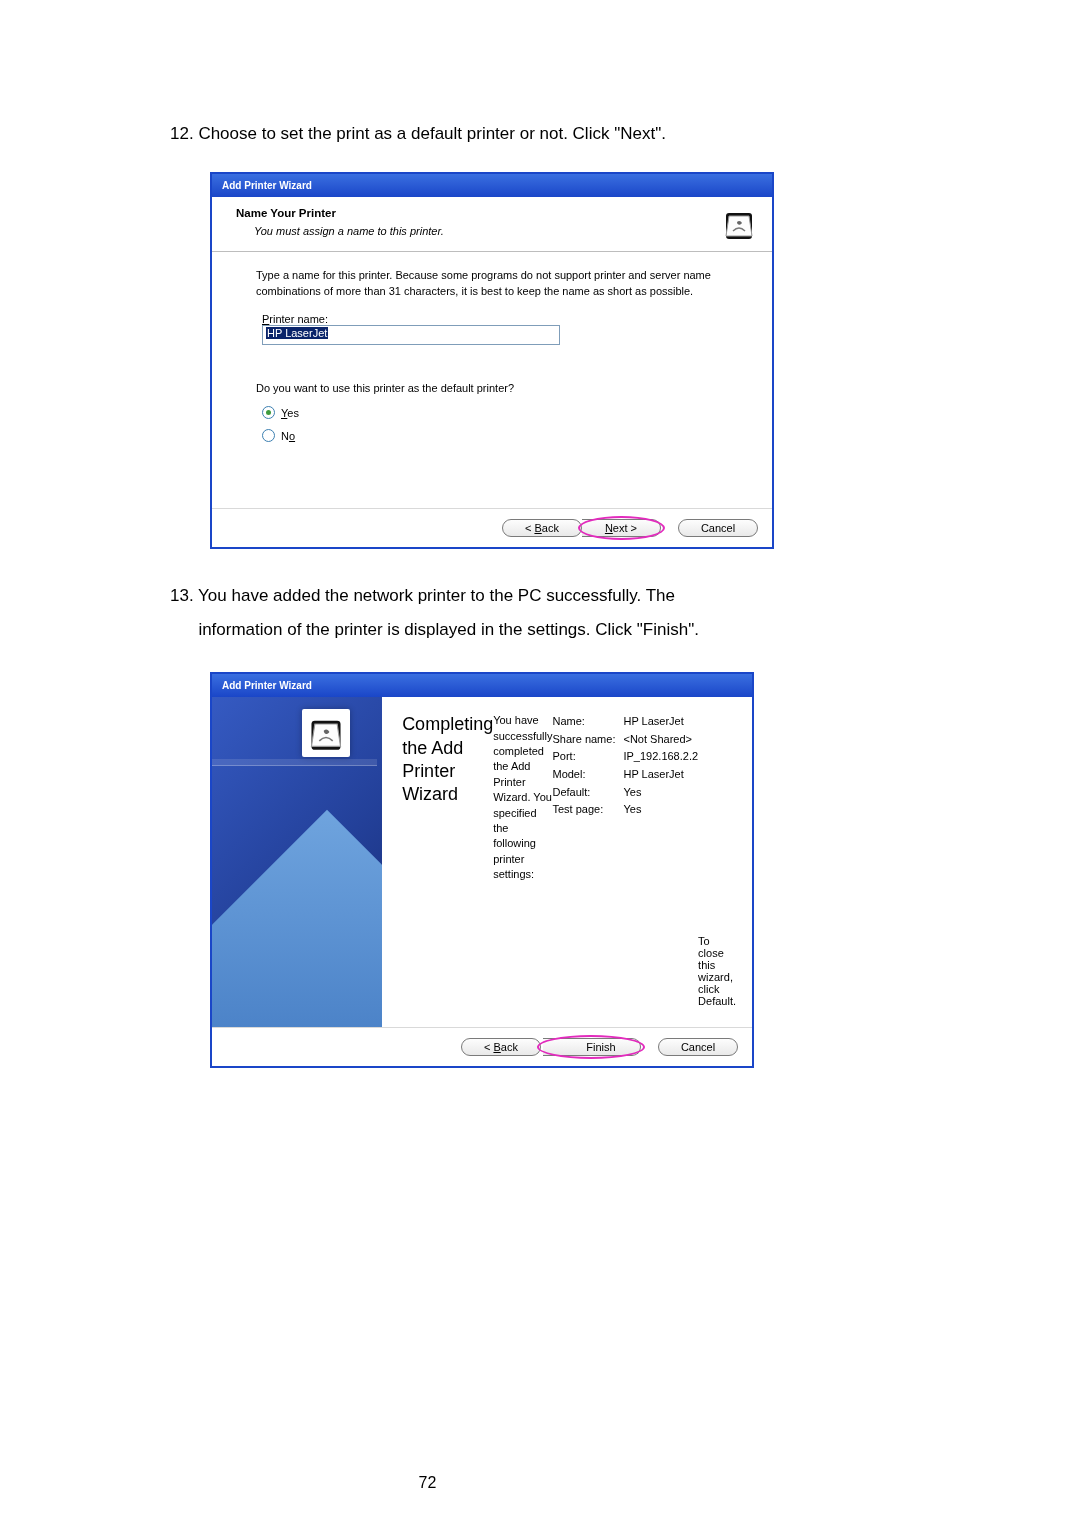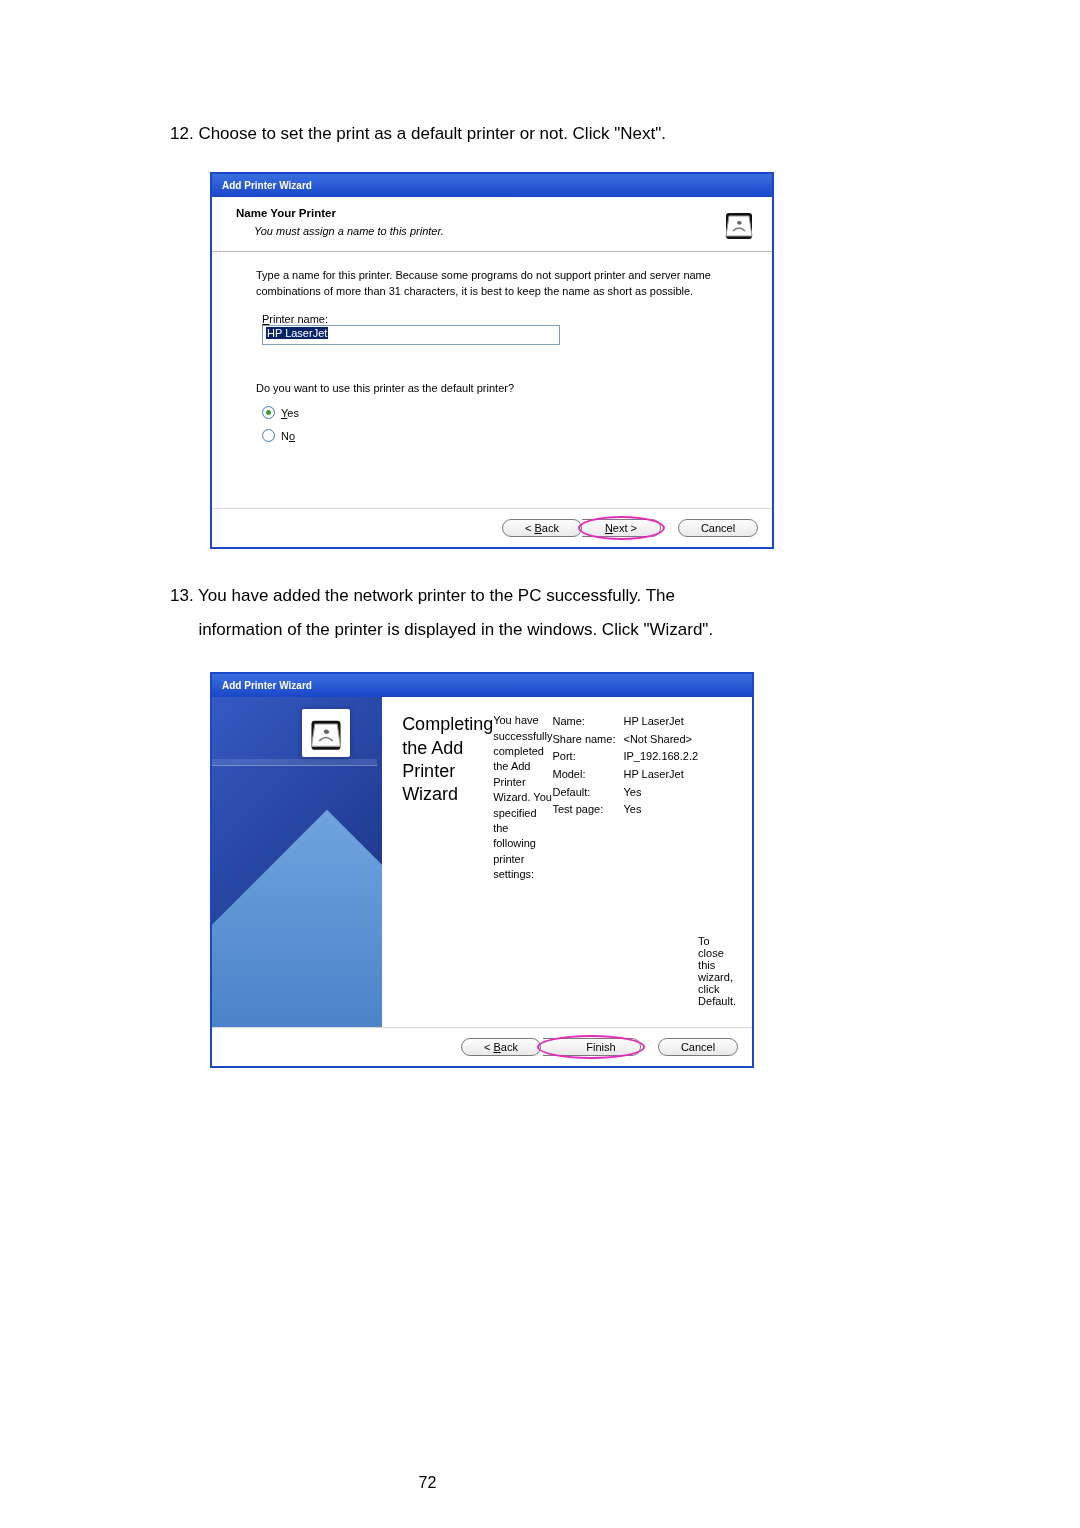--- a/index.html
+++ b/index.html
@@ -304,21 +304,21 @@
         </span>
       </span>
       <span class="btn" style="margin-left:14px;">Cancel</span>
     </div>
   </div>
 
   <div class="step-text-13">
     <span>13.</span>
     <span>You have added the network printer to the PC successfully. The</span><br>
     <span style="visibility:hidden;">13.</span>
-    <span>information of the printer is displayed in the windows. Click "Wizard".</span>
+    <span>information of the printer is displayed in the settings. Click "Finish".</span>
   </div>
 
   <div class="wizard wizard2">
     <div class="wizard-title">Add Printer Wizard</div>
     <div class="complete-body">
       <div class="complete-left">
         <div class="left-icon-box">
           <svg viewBox="0 0 34 34" width="38" height="38">
             <rect x="4" y="6" width="26" height="26" rx="3" fill="#111"></rect>
             <polygon points="7,9 27,9 30,29 4,29" fill="#fdfdfd" stroke="#999"></polygon>

